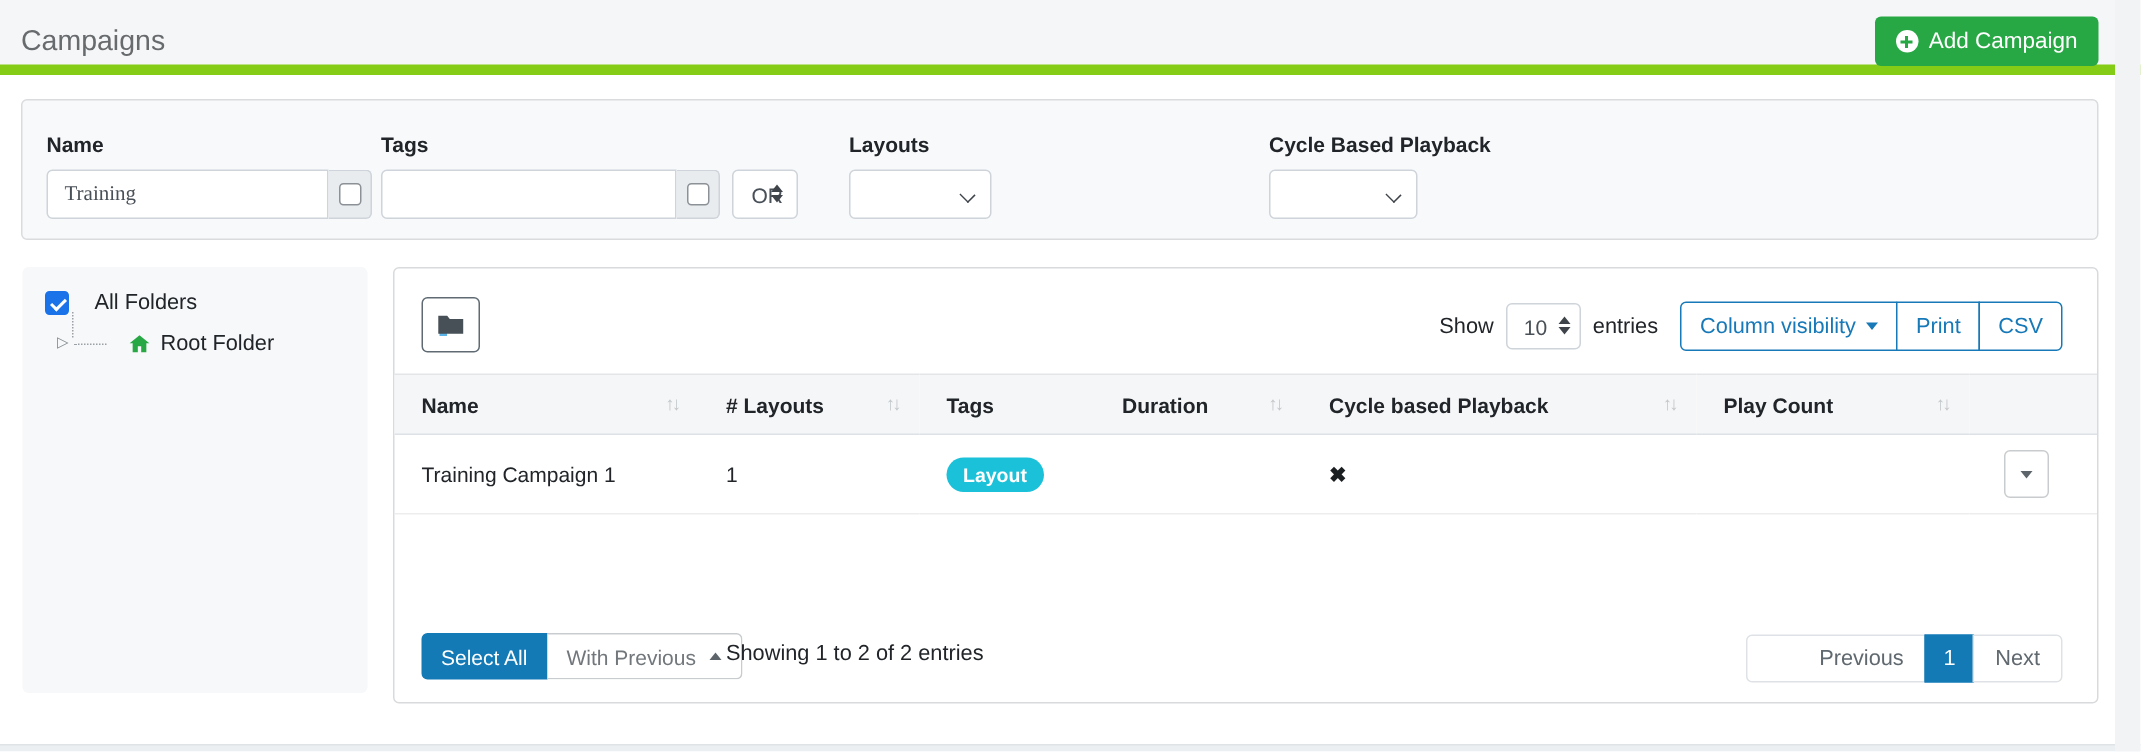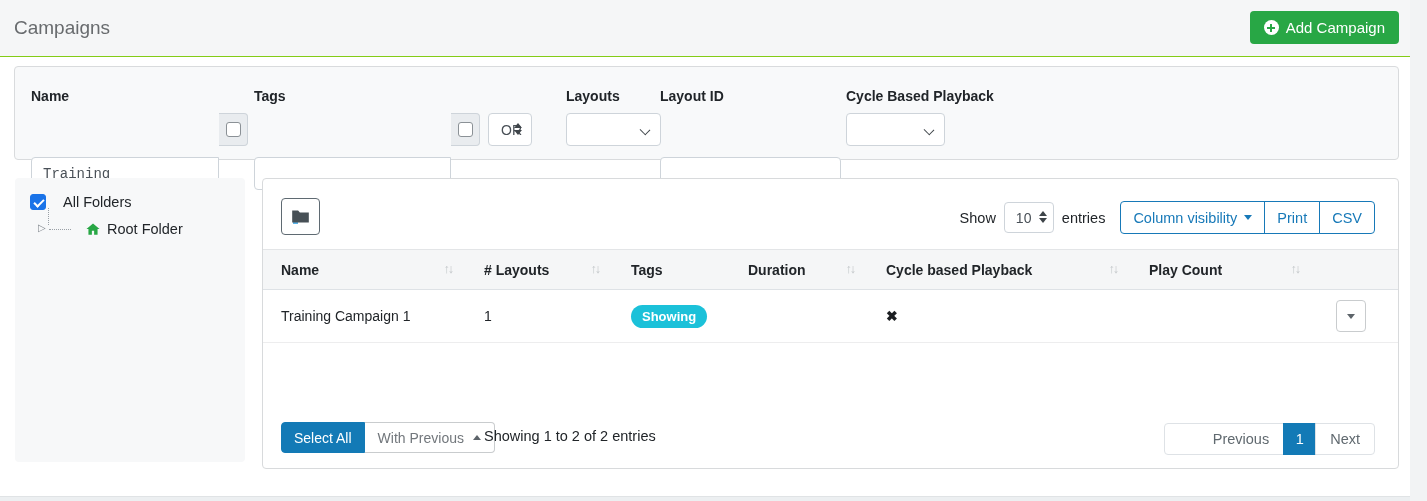--- a/index.html
+++ b/index.html
@@ -1,39 +1,39 @@
 <!DOCTYPE html>
 <html><head>
 <meta charset="utf-8">
 <style>
   * { margin:0; padding:0; box-sizing:border-box; }
   html,body { width:1427px; height:501px; overflow:hidden; }
   body { font-family:"Liberation Sans", sans-serif; background:#ffffff; color:#212529; font-size:14px; }
   .root { position:relative; width:1427px; height:501px; background:#fff; }
 
   
-  .topbar { position:absolute; left:0; top:0; width:1427px; height:57px;
-            background:#f5f6f7; border-bottom:1px solid #84cc16; }
+  .topbar { position:absolute; left:0; top:0; width:1427px; height:50px;
+            background:#f5f6f7; border-bottom:7px solid #84cc16; }
   .page-title { position:absolute; left:14px; top:17px; font-size:19px; color:#686b6e; }
   .btn-add { position:absolute; right:28px; top:11px; height:33px; background:#28a745;
              color:#fff; border:none; border-radius:4px; font-size:15px; padding:0 14px;
              display:flex; align-items:center; gap:7px; cursor:pointer; font-family:inherit; }
   .plus-icon { width:15px; height:15px; background:#fff; border-radius:50%; position:relative; display:inline-block; }
   .plus-icon::before, .plus-icon::after { content:""; position:absolute; background:#28a745; }
   .plus-icon::before { left:3.5px; top:6.5px; width:8px; height:2px; }
   .plus-icon::after  { left:6.5px; top:3.5px; width:2px; height:8px; }
 
   
   .filter-card { position:absolute; left:14px; top:66px; width:1385px; height:94px;
                  background:#f8f9fa; border:1px solid #d9dbdd; border-radius:4px; }
   .fg { position:absolute; top:21px; }
   .fg .flabel { display:block; font-weight:700; font-size:14px; line-height:17px; color:#212529; margin-bottom:8px; }
   .ctl-row { display:flex; height:33px; }
   .txt { height:33px; border:1px solid #ced4da; border-radius:4px; padding:0 11px;
-         font-size:14px; color:#495057; background:#fff; font-family:Liberation Mono, monospace; outline:none;margin-top:44px; }
+         font-size:14px; color:#495057; background:#fff; font-family:Liberation Serif, serif; outline:none; }
   .grp .txt { border-radius:4px 0 0 4px; }
   .addon { width:29px; height:33px; background:#e9ecef; border:1px solid #ced4da; border-left:none;
            border-radius:0 4px 4px 0; display:flex; align-items:center; justify-content:center; }
   .cb { appearance:none; -webkit-appearance:none; width:15px; height:15px; background:#fff;
         border:1px solid #8b9196; border-radius:3px; cursor:pointer; }
   .selectbox { height:33px; background:#fff; border:1px solid #ced4da; border-radius:4px;
                display:flex; align-items:center; padding:0 26px 0 12px; position:relative;
                font-size:14px; color:#495057; cursor:pointer; }
   .chev { position:absolute; right:11px; top:12px; width:8px; height:8px;
           border-right:1.8px solid #3e4449; border-bottom:1.8px solid #3e4449; transform:rotate(45deg) scale(1,0.9); }
@@ -159,26 +159,20 @@
     </div>
 
     <div class="fg" style="left:543px;margin-left:8px;">
       <span class="flabel">Layouts</span>
       <div class="selectbox" style="width:95px;">
         <span></span>
         <span class="chev"></span>
       </div>
     </div>
 
-    <div class="fg" style="left:645px;">
-      <span class="flabel">Layout ID</span>
-      <div class="ctl-row">
-        <input class="txt" style="width: 181px;" value="">
-      </div>
-    </div>
 
     <div class="fg" style="left:831px;">
       <span class="flabel">Cycle Based Playback</span>
       <div class="selectbox" style="width:99px;">
         <span></span>
         <span class="chev"></span>
       </div>
     </div>
   </div>
 
@@ -267,21 +261,21 @@
             <span>Play Count</span>
           </th>
           <th></th>
         </tr>
       </thead>
       <tbody>
         <tr>
           <td>Training Campaign 1</td>
           <td>1</td>
           <td>
-            <span class="badge-tag">Showing</span>
+            <span class="badge-tag">Layout</span>
           </td>
           <td></td>
           <td>
             <span class="glyph">✖</span>
           </td>
           <td></td>
           <td class="actions-td">
             <button class="row-menu-btn">
               <span class="caret-down dark"></span>
             </button>

